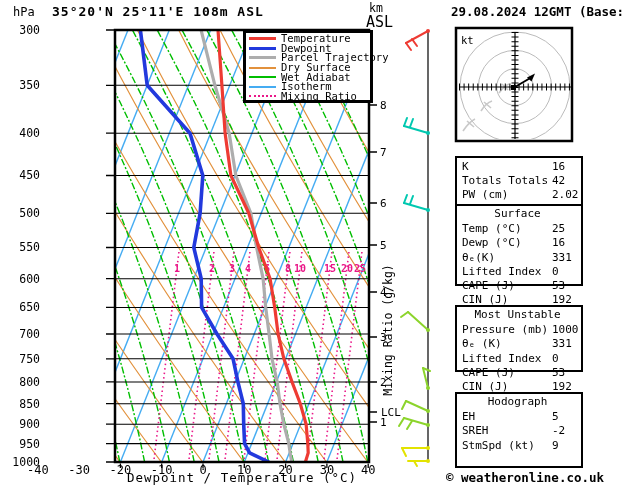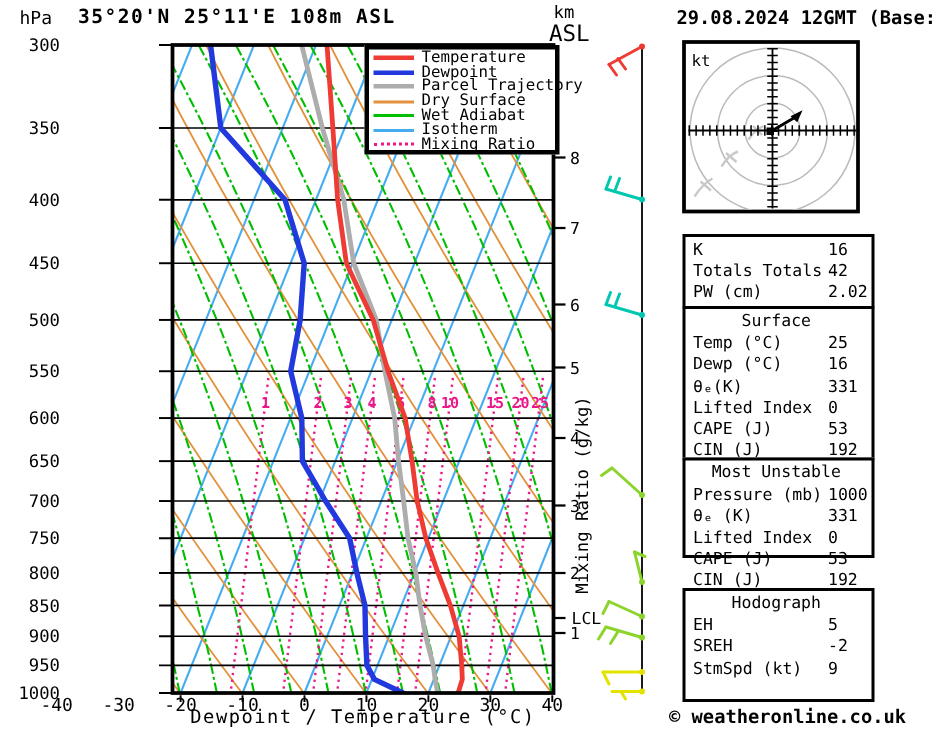--- a/index.html
+++ b/index.html
@@ -14,21 +14,21 @@
   #footer-credit{left:446px;top:470px;font-size:12.5px;font-weight:bold;}
   #chart-svg{position:absolute;left:0;top:0;z-index:1;}
   #legend-box{position:absolute;left:243px;top:30px;width:130px;height:73px;z-index:5;
       background:#fff;border:3px solid #000;box-sizing:border-box;padding:1px 0 0 3px;}
   .lrow{display:flex;align-items:center;height:9.6px;}
   .lsample{width:27px;height:0;margin-right:5px;flex:none;}
   .llabel{font-size:10.5px;line-height:9px;white-space:nowrap;}
   .tbox{position:absolute;left:455px;width:128px;border:2px solid #000;background:#fff;
       box-sizing:border-box;padding:1px 0 0 5px;z-index:5;}
   #tbox-indices{top:156px;height:50px;}
-  #tbox-surface{top:204px;height:103px;}
+  #tbox-surface{top:204px;height:82px;}
   #tbox-mu{top:305px;height:67px;}
   #tbox-hodo{top:392px;height:76px;}
   .trow{display:flex;align-items:center;height:14.3px;font-size:11px;white-space:nowrap;}
   .trow .lab{width:90px;flex:none;}
   .thead{height:14.3px;font-size:11px;text-align:center;padding-right:8px;}
 </style>
 </head>
 <body>
 
 <div id="app">

